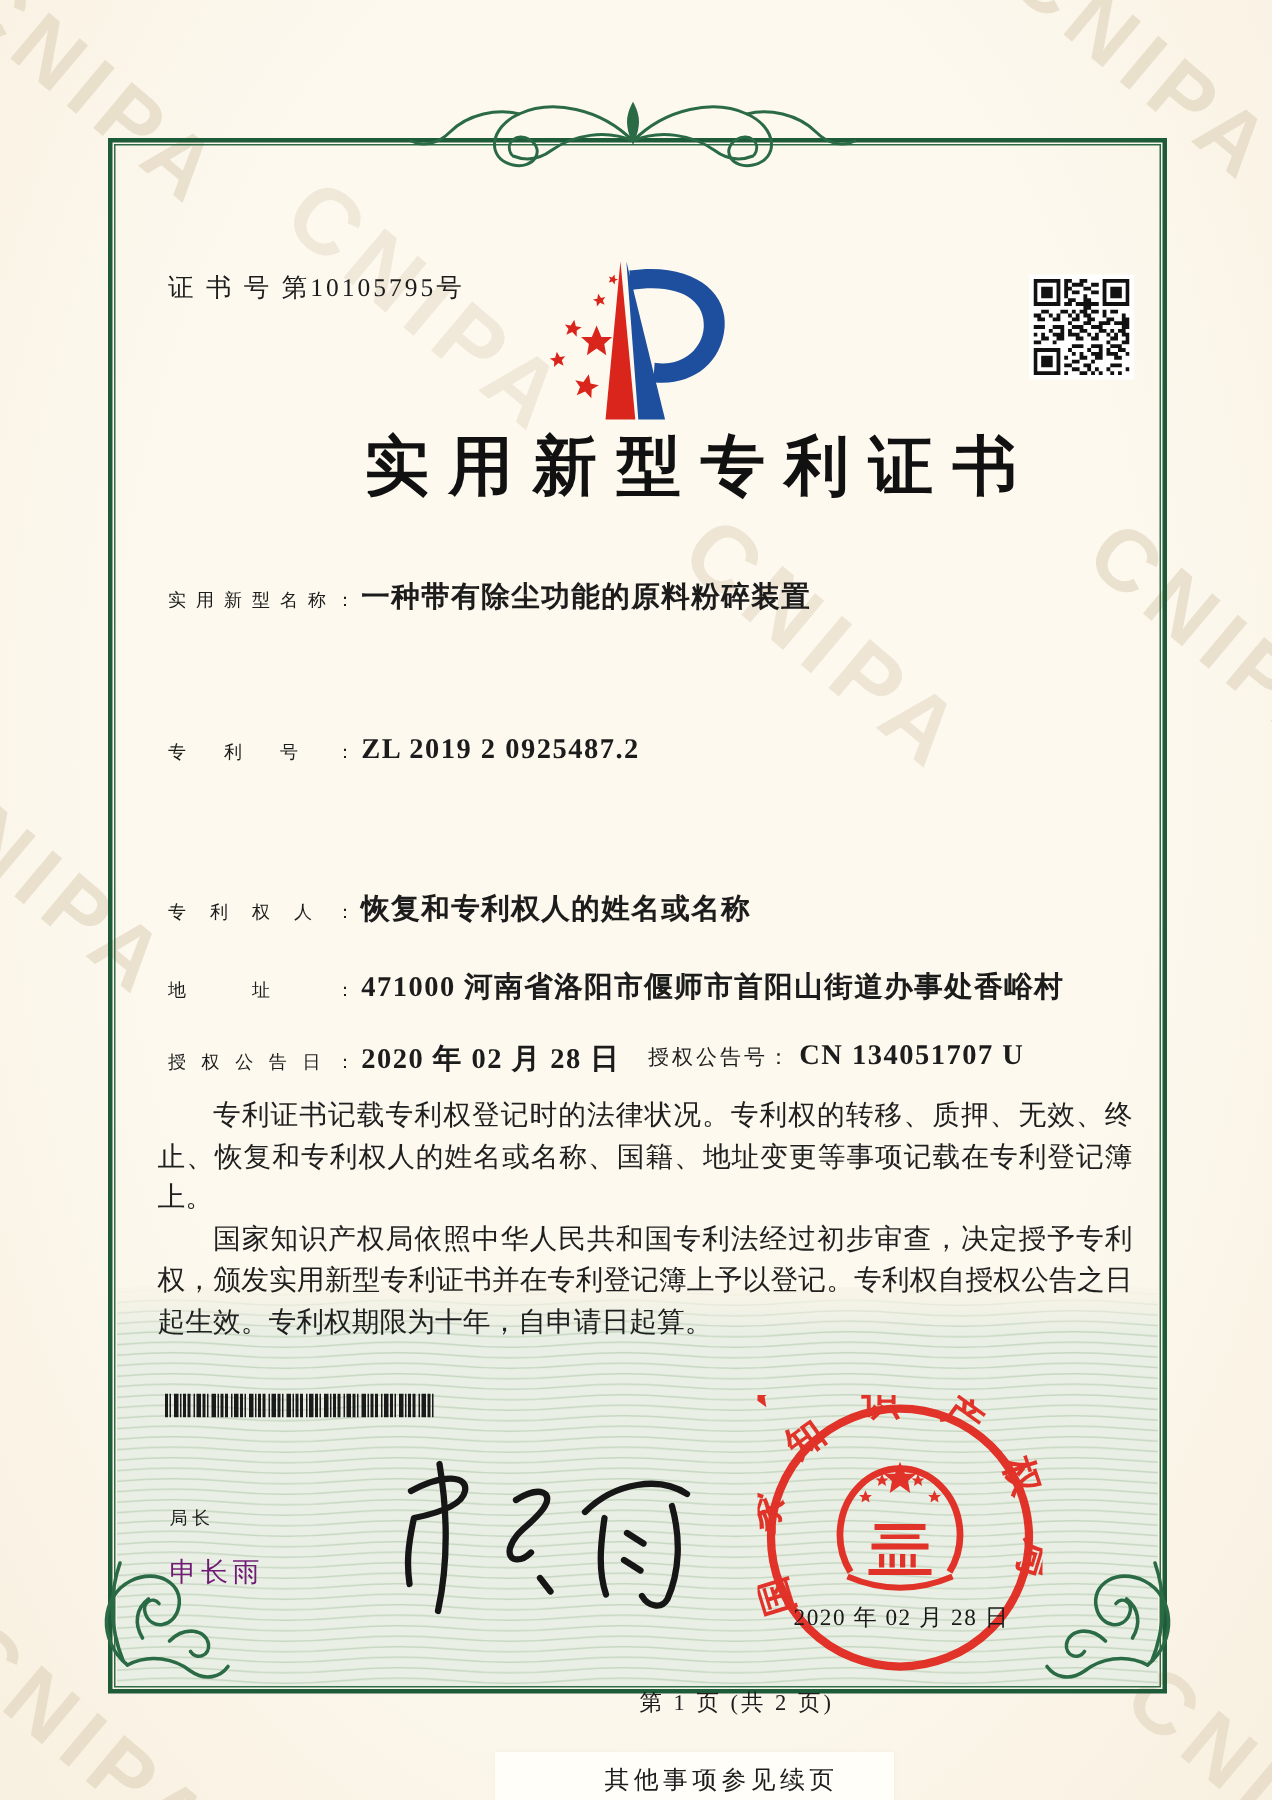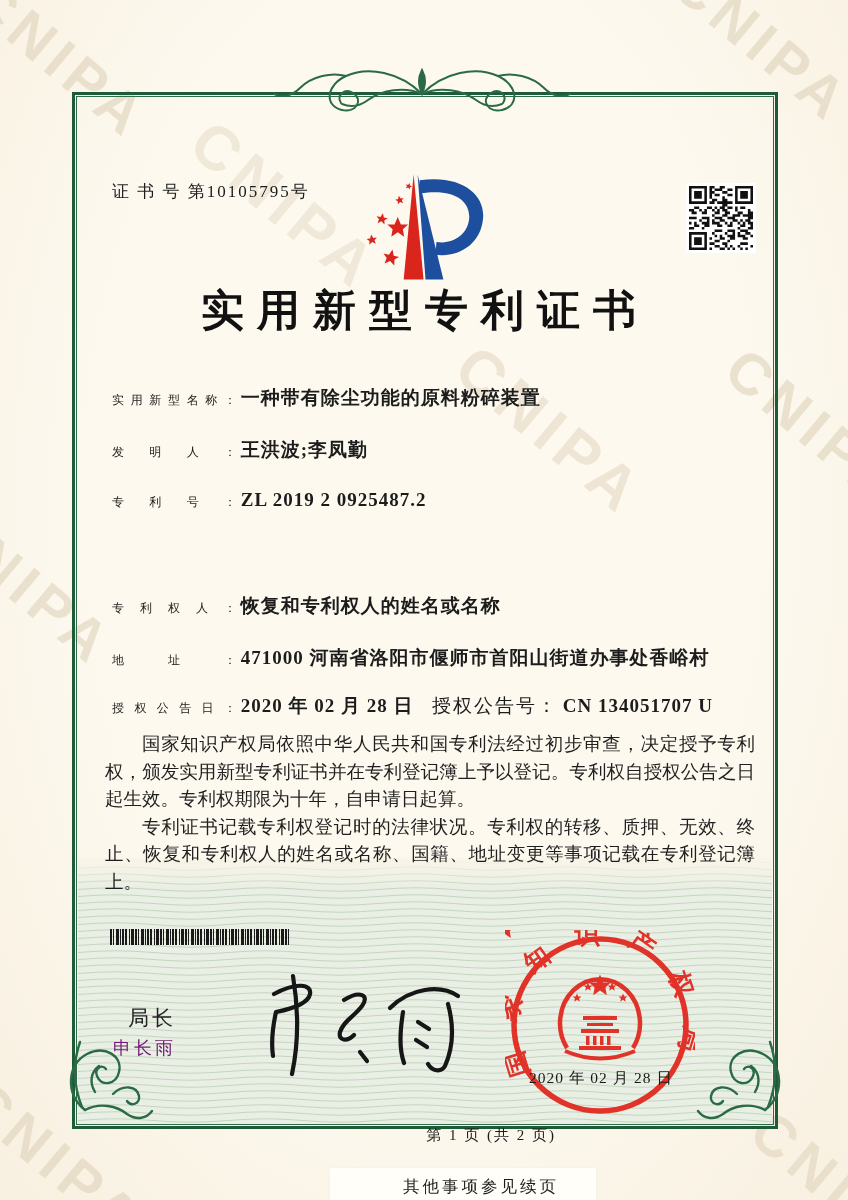--- a/index.html
+++ b/index.html
@@ -23,32 +23,32 @@
   .frame-inner{position:absolute;inset:1px;border:1px solid #2e6b46;}
   .ornament-top{position:absolute;left:272px;top:64px;z-index:4;}
   .corner{position:absolute;z-index:4;}
   .corner.bl{left:55px;top:1032px;}
   .corner.br{left:695px;top:1032px;transform:scaleX(-1);}
   .content{position:absolute;left:0;top:0;width:848px;height:1200px;z-index:5;margin-top:32px;}
   .cert-no{position:absolute;left:112px;top:148px;font-size:17px;letter-spacing:2px;}
   .logo{position:absolute;left:362px;top:140px;}
   .qr{position:absolute;left:686px;top:151px;width:64px;height:64px;background:#fff;padding:3px;}
   .title{position:absolute;left:72px;top:250px;width:706px;text-align:center;
-    font-size:43px;font-weight:bold;letter-spacing:13px;color:#111;}
+    font-size:43px;font-weight:bold;letter-spacing:13px;color:#111;padding-left:42px;}
   .frow{position:absolute;left:112px;width:660px;font-size:19px;white-space:nowrap;}
   .flabel{display:inline-block;width:124px;text-align:justify;text-align-last:justify;
     font-size:12px;vertical-align:baseline;}
   .fvalue{letter-spacing:1px;font-weight:bold;}
   .pair2{position:absolute;left:320px;top:0;}
-  .pair2 .l2{font-size:19px;letter-spacing:2px;}
+  .pair2 .l2{font-size:14px;letter-spacing:2px;}
   .paras{position:absolute;left:105px;top:699px;width:650px;font-size:18.5px;
     line-height:27.5px;text-align:justify;color:#1f1f1f;}
   .paras p{margin:0;text-indent:2em;}
   .barcode{position:absolute;left:110px;top:897px;}
-  .dir-title{position:absolute;left:128px;top:972px;font-size:21px;
+  .dir-title{position:absolute;left:113px;top:972px;font-size:12px;
     font-family:Liberation Serif, serif;color:#222;letter-spacing:3px;}
   .dir-name{position:absolute;left:113px;top:1004px;font-size:18px;
     font-family:"Liberation Sans","DejaVu Sans",sans-serif;color:#701a75;letter-spacing:3px;}
   .signature{position:absolute;left:248px;top:938px;}
   .seal{position:absolute;left:505px;top:898px;}
   .seal-date{position:absolute;left:516px;top:1036px;width:170px;text-align:center;
     font-size:15.5px;letter-spacing:1px;color:#191919;}
   .page-info{position:absolute;left:256px;top:1094px;width:300px;text-align:right;
     font-size:15px;letter-spacing:2px;}
   .note-box{position:absolute;left:330px;top:1136px;width:230px;height:37px;
@@ -141,24 +141,20 @@
       <path fill="#111" fill-rule="evenodd" d="M8,0h1v1h-1zM9,0h1v1h-1zM12,0h1v1h-1zM13,0h1v1h-1zM8,1h1v1h-1zM10,1h1v1h-1zM11,1h1v1h-1zM12,1h1v1h-1zM15,1h1v1h-1zM16,1h1v1h-1zM8,2h1v1h-1zM9,2h1v1h-1zM13,2h1v1h-1zM14,2h1v1h-1zM8,3h1v1h-1zM10,3h1v1h-1zM11,3h1v1h-1zM15,3h1v1h-1zM16,3h1v1h-1zM8,4h1v1h-1zM13,4h1v1h-1zM9,5h1v1h-1zM10,5h1v1h-1zM13,5h1v1h-1zM14,5h1v1h-1zM8,6h1v1h-1zM9,6h1v1h-1zM11,6h1v1h-1zM12,6h1v1h-1zM13,6h1v1h-1zM14,6h1v1h-1zM15,6h1v1h-1zM16,6h1v1h-1zM13,7h1v1h-1zM14,7h1v1h-1zM2,8h1v1h-1zM3,8h1v1h-1zM7,8h1v1h-1zM8,8h1v1h-1zM10,8h1v1h-1zM12,8h1v1h-1zM13,8h1v1h-1zM15,8h1v1h-1zM16,8h1v1h-1zM18,8h1v1h-1zM20,8h1v1h-1zM21,8h1v1h-1zM0,9h1v1h-1zM1,9h1v1h-1zM4,9h1v1h-1zM6,9h1v1h-1zM9,9h1v1h-1zM11,9h1v1h-1zM13,9h1v1h-1zM14,9h1v1h-1zM18,9h1v1h-1zM23,9h1v1h-1zM1,10h1v1h-1zM2,10h1v1h-1zM5,10h1v1h-1zM6,10h1v1h-1zM10,10h1v1h-1zM11,10h1v1h-1zM14,10h1v1h-1zM15,10h1v1h-1zM19,10h1v1h-1zM20,10h1v1h-1zM23,10h1v1h-1zM24,10h1v1h-1zM9,11h1v1h-1zM13,11h1v1h-1zM14,11h1v1h-1zM17,11h1v1h-1zM18,11h1v1h-1zM19,11h1v1h-1zM21,11h1v1h-1zM22,11h1v1h-1zM23,11h1v1h-1zM24,11h1v1h-1zM0,12h1v1h-1zM1,12h1v1h-1zM2,12h1v1h-1zM5,12h1v1h-1zM6,12h1v1h-1zM7,12h1v1h-1zM10,12h1v1h-1zM11,12h1v1h-1zM12,12h1v1h-1zM15,12h1v1h-1zM16,12h1v1h-1zM17,12h1v1h-1zM23,12h1v1h-1zM24,12h1v1h-1zM4,13h1v1h-1zM7,13h1v1h-1zM9,13h1v1h-1zM12,13h1v1h-1zM13,13h1v1h-1zM17,13h1v1h-1zM18,13h1v1h-1zM20,13h1v1h-1zM22,13h1v1h-1zM23,13h1v1h-1zM0,14h1v1h-1zM2,14h1v1h-1zM5,14h1v1h-1zM6,14h1v1h-1zM7,14h1v1h-1zM9,14h1v1h-1zM10,14h1v1h-1zM11,14h1v1h-1zM14,14h1v1h-1zM16,14h1v1h-1zM19,14h1v1h-1zM21,14h1v1h-1zM23,14h1v1h-1zM24,14h1v1h-1zM2,15h1v1h-1zM3,15h1v1h-1zM6,15h1v1h-1zM7,15h1v1h-1zM11,15h1v1h-1zM12,15h1v1h-1zM15,15h1v1h-1zM16,15h1v1h-1zM20,15h1v1h-1zM21,15h1v1h-1zM24,15h1v1h-1zM0,16h1v1h-1zM1,16h1v1h-1zM5,16h1v1h-1zM19,16h1v1h-1zM23,16h1v1h-1zM24,16h1v1h-1zM10,17h1v1h-1zM11,17h1v1h-1zM12,17h1v1h-1zM15,17h1v1h-1zM16,17h1v1h-1zM17,17h1v1h-1zM20,17h1v1h-1zM21,17h1v1h-1zM22,17h1v1h-1zM9,18h1v1h-1zM14,18h1v1h-1zM17,18h1v1h-1zM19,18h1v1h-1zM22,18h1v1h-1zM23,18h1v1h-1zM10,19h1v1h-1zM12,19h1v1h-1zM15,19h1v1h-1zM16,19h1v1h-1zM17,19h1v1h-1zM19,19h1v1h-1zM20,19h1v1h-1zM21,19h1v1h-1zM24,19h1v1h-1zM8,20h1v1h-1zM12,20h1v1h-1zM13,20h1v1h-1zM16,20h1v1h-1zM17,20h1v1h-1zM21,20h1v1h-1zM22,20h1v1h-1zM10,21h1v1h-1zM11,21h1v1h-1zM15,21h1v1h-1zM8,22h1v1h-1zM9,22h1v1h-1zM13,22h1v1h-1zM14,22h1v1h-1zM20,22h1v1h-1zM21,22h1v1h-1zM22,22h1v1h-1zM10,23h1v1h-1zM11,23h1v1h-1zM14,23h1v1h-1zM16,23h1v1h-1zM19,23h1v1h-1zM24,23h1v1h-1zM8,24h1v1h-1zM12,24h1v1h-1zM13,24h1v1h-1zM15,24h1v1h-1zM17,24h1v1h-1zM20,24h1v1h-1zM22,24h1v1h-1z"></path>
       <path d="M0,0h7v1h-7z M0,6h7v1h-7z M0,1h1v5h-1z M6,1h1v5h-1z M2,2h3v3h-3zM18,0h7v1h-7z M18,6h7v1h-7z M18,1h1v5h-1z M24,1h1v5h-1z M20,2h3v3h-3zM0,18h7v1h-7z M0,24h7v1h-7z M0,19h1v5h-1z M6,19h1v5h-1z M2,20h3v3h-3z" fill="#111"></path>
     </svg>
 
   <div class="title">实用新型专利证书</div>
 
   <div class="frow" style="top:353px">
     <span class="flabel">实用新型名称：</span>
     <span class="fvalue">一种带有除尘功能的原料粉碎装置</span>
   </div>
-  <div class="frow" style="top:405px">
-    <span class="flabel">发明人：</span>
-    <span class="fvalue">王洪波;李凤勤</span>
-  </div>
   <div class="frow" style="top:457px">
     <span class="flabel">专利号：</span>
     <span class="fvalue">ZL 2019 2 0925487.2</span>
   </div>
   <div class="frow" style="top:561px">
     <span class="flabel">专利权人：</span>
     <span class="fvalue">恢复和专利权人的姓名或名称</span>
   </div>
   <div class="frow" style="top:613px">
     <span class="flabel">地址：</span>
@@ -167,22 +163,22 @@
   <div class="frow" style="top:661px">
     <span class="flabel">授权公告日：</span>
     <span class="fvalue">2020 年 02 月 28 日</span>
     <span class="pair2">
       <span class="l2">授权公告号：</span>
       <span class="fvalue">CN 134051707 U</span>
     </span>
   </div>
 
   <div class="paras">
+    <p>专利证书记载专利权登记时的法律状况。专利权的转移、质押、无效、终止、恢复和专利权人的姓名或名称、国籍、地址变更等事项记载在专利登记簿上。</p>
     <p>国家知识产权局依照中华人民共和国专利法经过初步审查，决定授予专利权，颁发实用新型专利证书并在专利登记簿上予以登记。专利权自授权公告之日起生效。专利权期限为十年，自申请日起算。</p>
-    <p>专利证书记载专利权登记时的法律状况。专利权的转移、质押、无效、终止、恢复和专利权人的姓名或名称、国籍、地址变更等事项记载在专利登记簿上。</p>
   </div>
 
   <svg class="barcode" id="barsvg" width="184" height="16">
       <rect x="0" y="0" width="2" height="16" fill="#1a1a1a"></rect>
       <rect x="3" y="0" width="1" height="16" fill="#1a1a1a"></rect>
       <rect x="6" y="0" width="3" height="16" fill="#1a1a1a"></rect>
       <rect x="10" y="0" width="1" height="16" fill="#1a1a1a"></rect>
       <rect x="12" y="0" width="2" height="16" fill="#1a1a1a"></rect>
       <rect x="15" y="0" width="2" height="16" fill="#1a1a1a"></rect>
       <rect x="19" y="0" width="1" height="16" fill="#1a1a1a"></rect>

